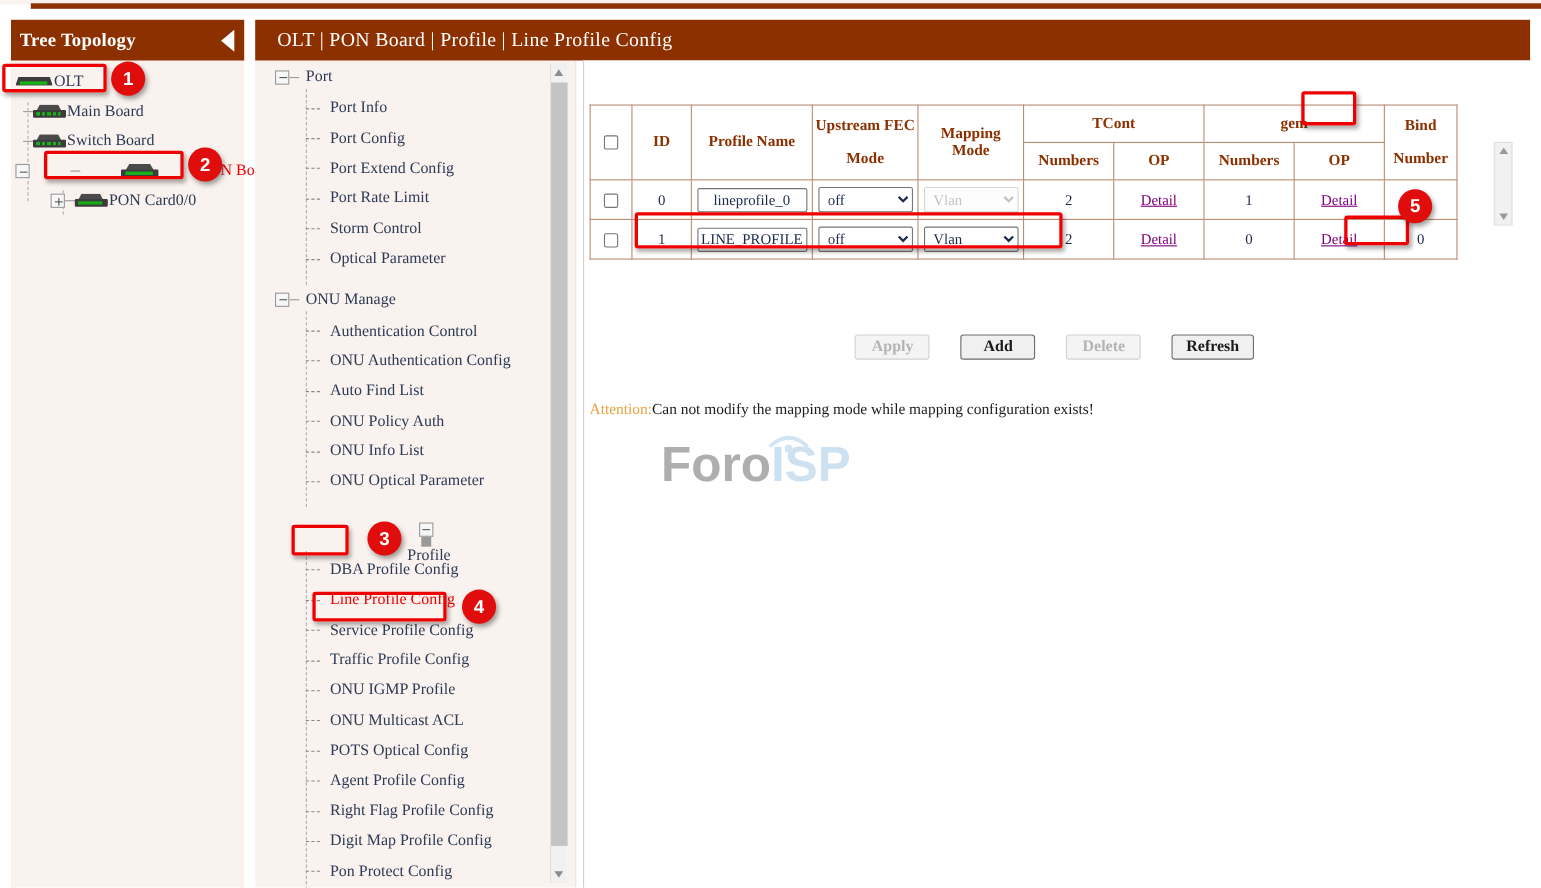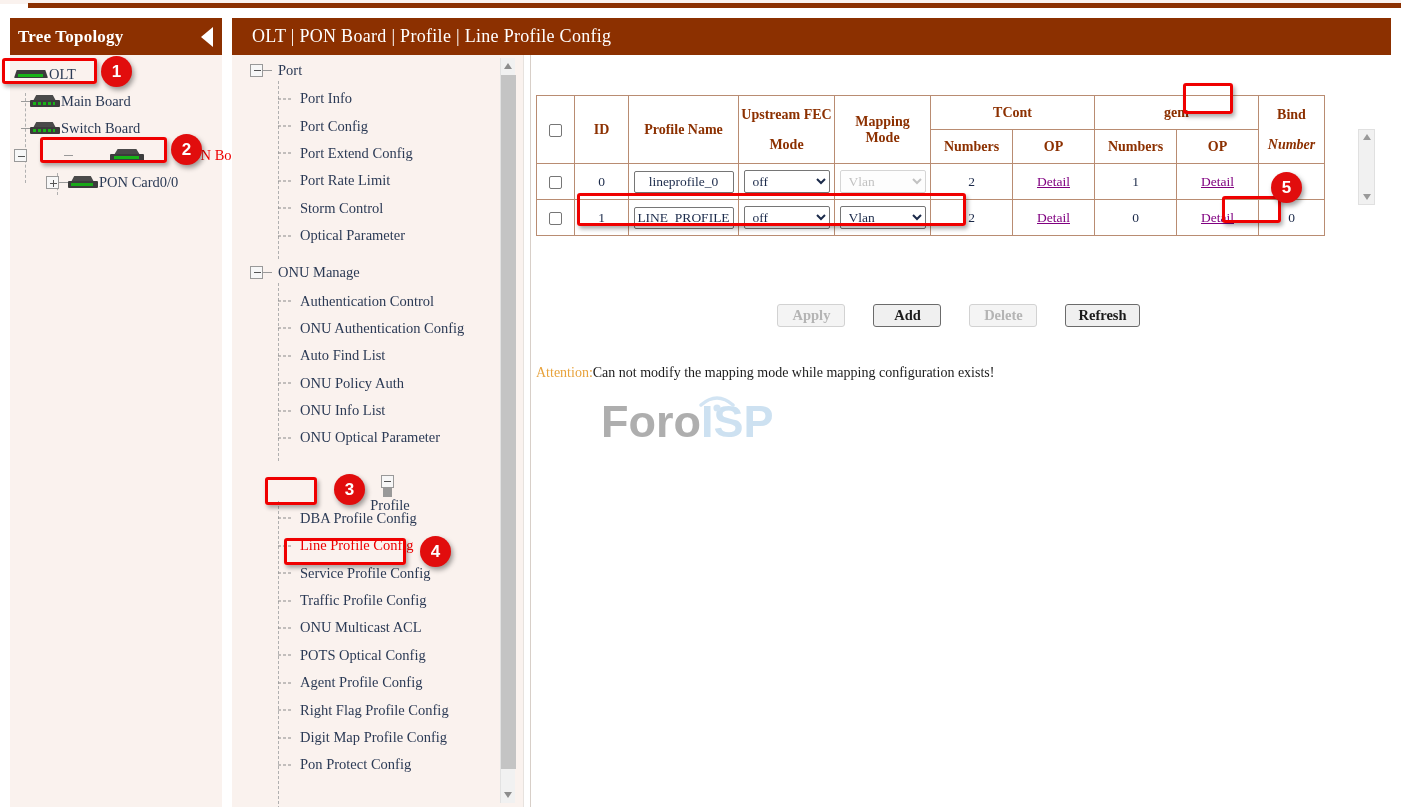--- a/index.html
+++ b/index.html
@@ -418,20 +418,24 @@
           <span class="tick"></span>
           <span class="i-lbl">Line Profile Config</span>
         </div>
         <div class="nav-item">
           <span class="tick"></span>
           <span class="i-lbl">Service Profile Config</span>
         </div>
         <div class="nav-item">
           <span class="tick"></span>
           <span class="i-lbl">Traffic Profile Config</span>
+        </div>
+        <div class="nav-item">
+          <span class="tick"></span>
+          <span class="i-lbl">ONU IGMP Profile</span>
         </div>
         <div class="nav-item">
           <span class="tick"></span>
           <span class="i-lbl">ONU Multicast ACL</span>
         </div>
         <div class="nav-item">
           <span class="tick"></span>
           <span class="i-lbl">POTS Optical Config</span>
         </div>
         <div class="nav-item">
@@ -490,21 +494,21 @@
               <th rowspan="2">Profile Name</th>
               <th rowspan="2">
                 <div>Upstream FEC</div>
                 <div style="margin-top:14px;">Mode</div>
               </th>
               <th rowspan="2">Mapping Mode</th>
               <th colspan="2">TCont</th>
               <th colspan="2">gem</th>
               <th rowspan="2">
                 <div>Bind</div>
-                <div style="margin-top:14px;font-style:italic;">Number</div>
+                <div style="margin-top:14px;">Number</div>
               </th>
             </tr>
             <tr class="hdr-lower">
               <th>Numbers</th>
               <th>OP</th>
               <th>Numbers</th>
               <th>OP</th>
             </tr>
           </thead>
           <tbody>

